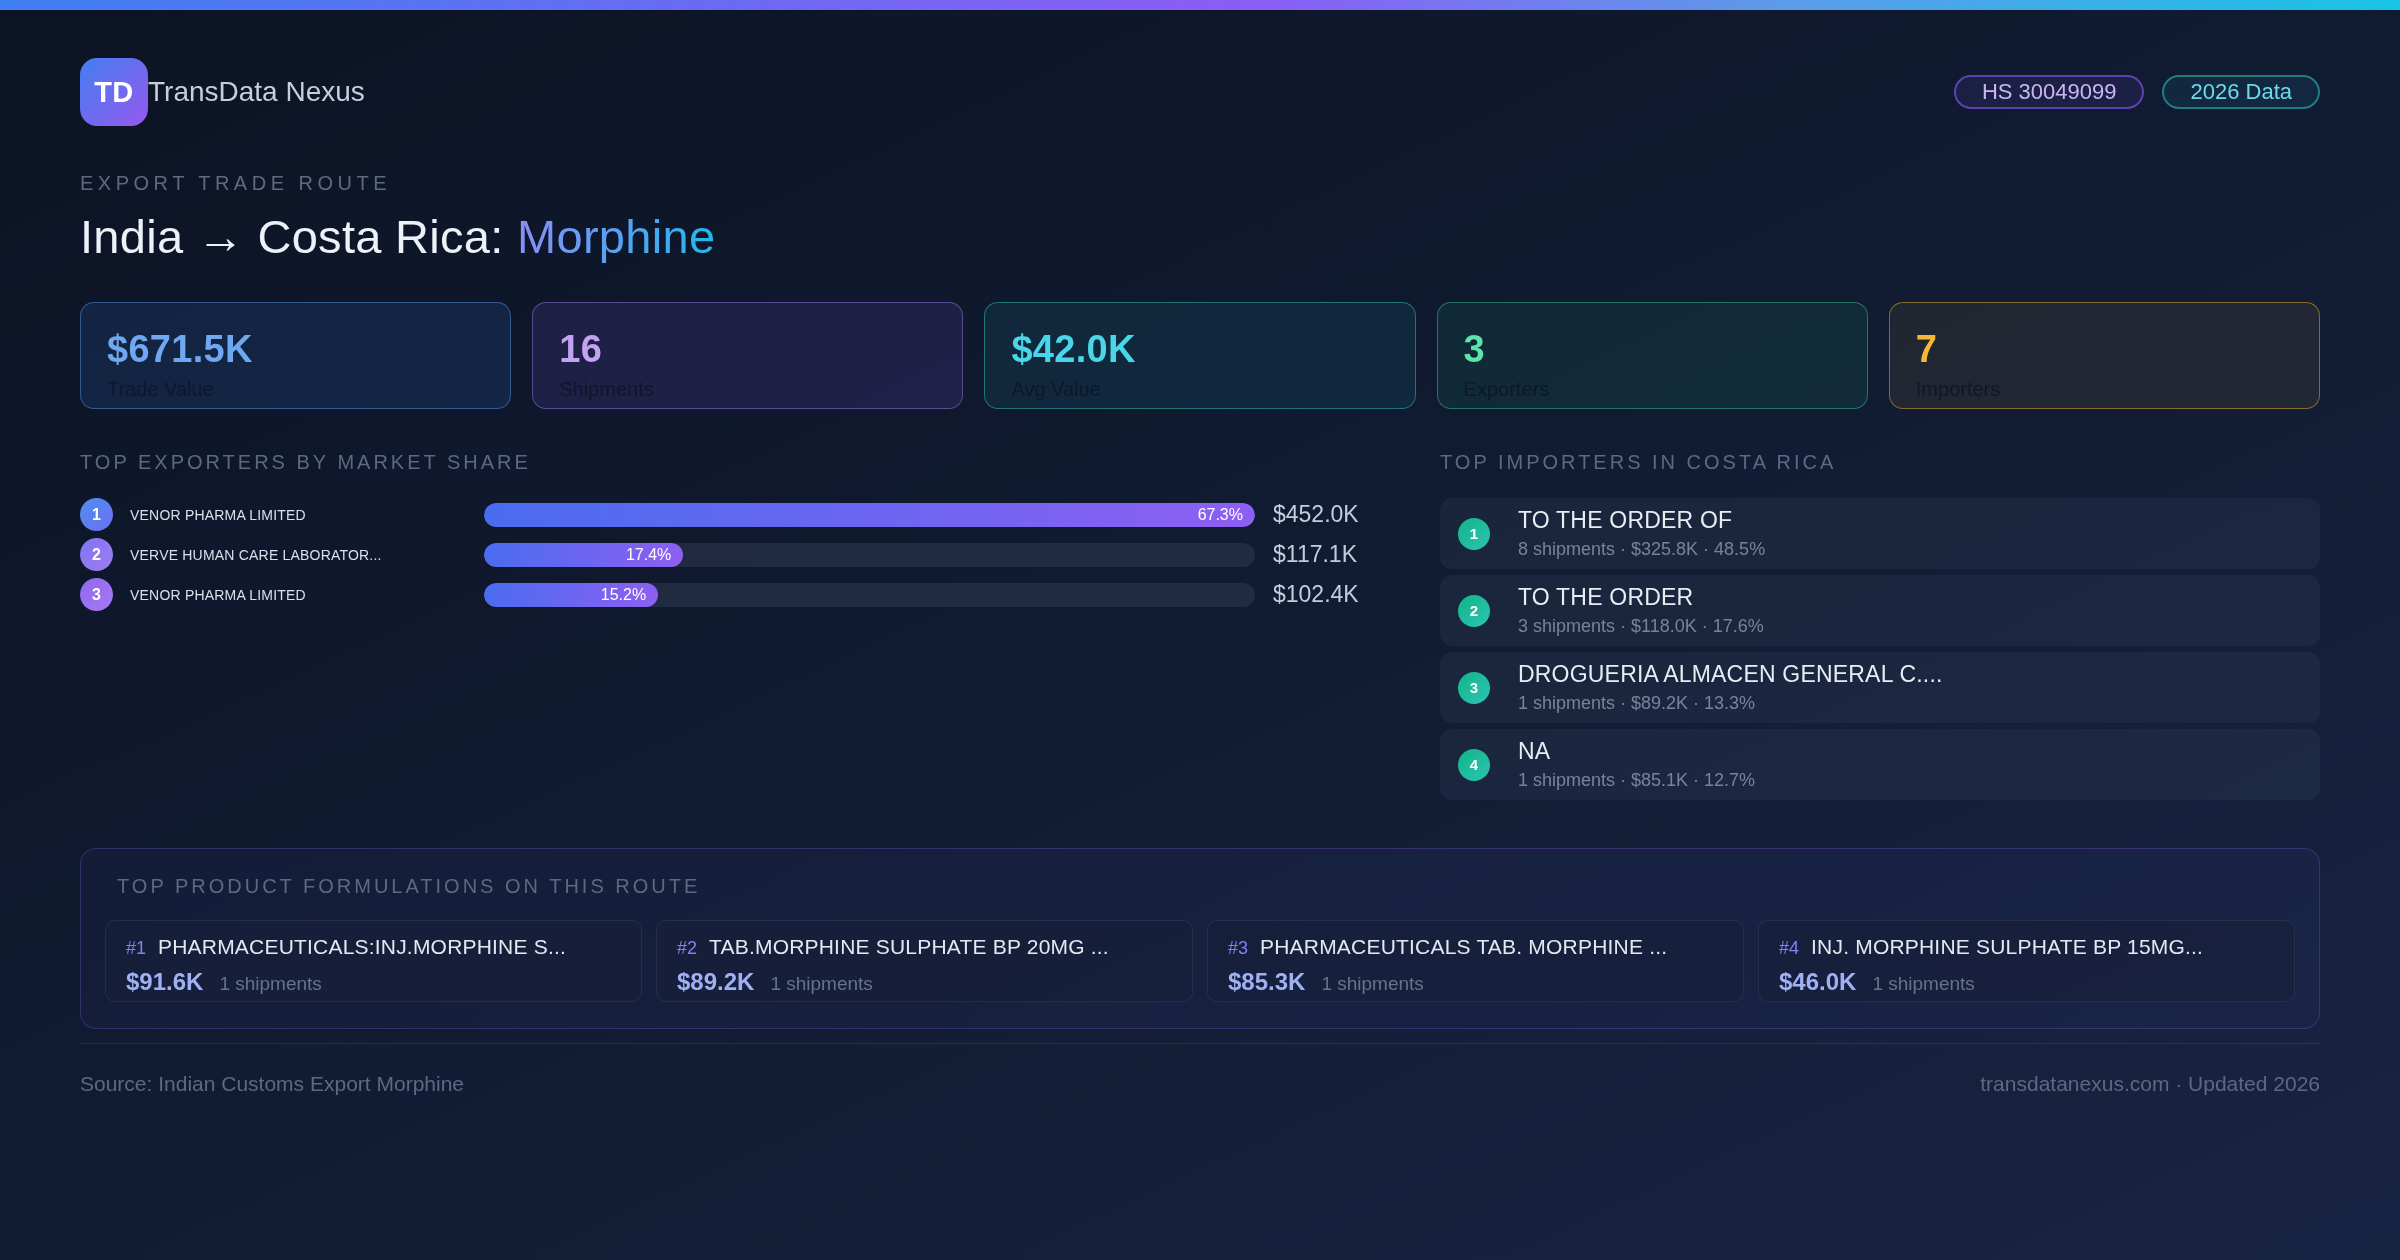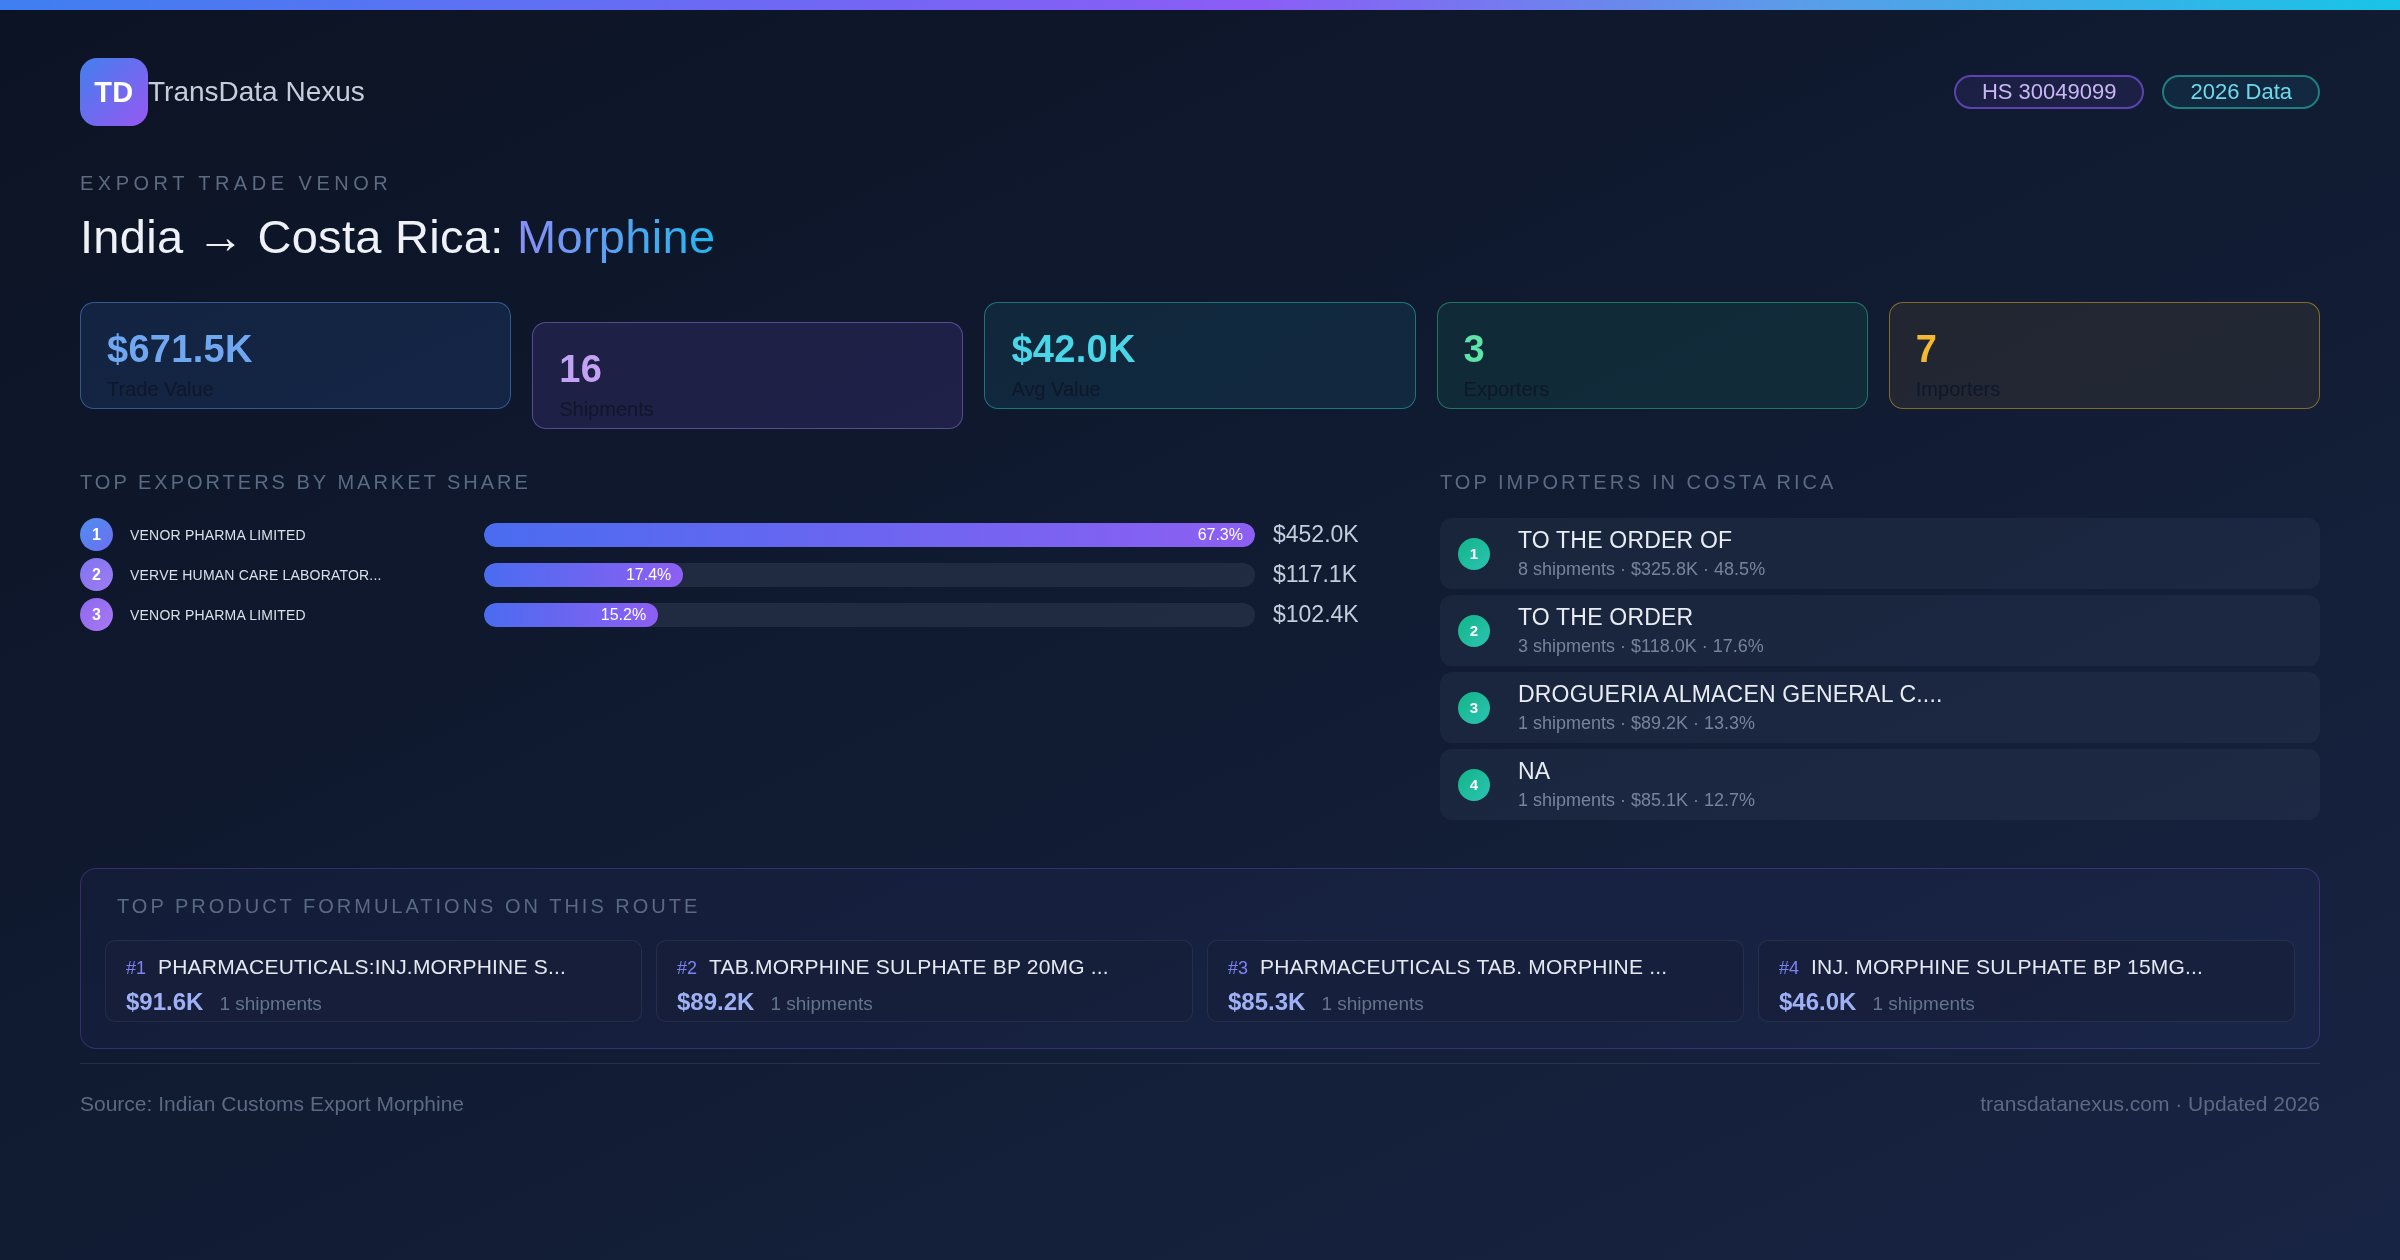--- a/index.html
+++ b/index.html
@@ -40,21 +40,21 @@
     -webkit-background-clip: text; background-clip: text; color: transparent;
   }
 
   
   .stats { display: flex; gap: 21px; margin-top: 38px; }
   .stat-card { flex: 1; height: 107px; border-radius: 14px; padding: 25px 26px; border: 1.5px solid transparent; }
   .stat-value { font-size: 38px; font-weight: 600; letter-spacing: .3px; }
   .stat-label { margin-top: 7px; font-size: 20px; color: #0f172a; }
   .stat-blue   { background: rgba(59,130,246,.13);  border-color: rgba(96,165,250,.42); }
   .stat-blue   .stat-value { color: #6fa8f0; }
-  .stat-purple { background: rgba(139,92,246,.13);  border-color: rgba(167,139,250,.42); margin-top: 20px; }
+  .stat-purple { background: rgba(139,92,246,.13);  border-color: rgba(167,139,250,.42); }
   .stat-purple .stat-value { color: #c2a3f3; }
   .stat-cyan   { background: rgba(34,211,238,.08);  border-color: rgba(45,212,191,.45); }
   .stat-cyan   .stat-value { color: #49d6e8; }
   .stat-green  { background: rgba(16,185,129,.10);  border-color: rgba(52,211,153,.45); }
   .stat-green  .stat-value { color: #5ee3a9; }
   .stat-amber  { background: rgba(251,191,36,.07);  border-color: rgba(251,191,36,.45); }
   .stat-amber  .stat-value { color: #f5b832; }
 
   
   .columns { display: flex; gap: 55px; margin-top: 42px; align-items: flex-start; }
@@ -148,21 +148,21 @@
     <div class="logo">
       <span>TD</span>
     </div>
     <div class="brand">TransData Nexus</div>
     <div class="top-pills">
       <span class="pill pill-hs">HS 30049099</span>
       <span class="pill pill-year">2026 Data</span>
     </div>
   </div>
 
-  <div class="eyebrow">EXPORT TRADE VENOR</div>
+  <div class="eyebrow">EXPORT TRADE ROUTE</div>
   <h1 class="route-title">
     <span>India → Costa Rica:</span>
     <span class="product-grad">Morphine</span>
   </h1>
 
   <div class="stats">
     <div class="stat-card stat-blue">
       <div class="stat-value">$671.5K</div>
       <div class="stat-label">Trade Value</div>
     </div>

